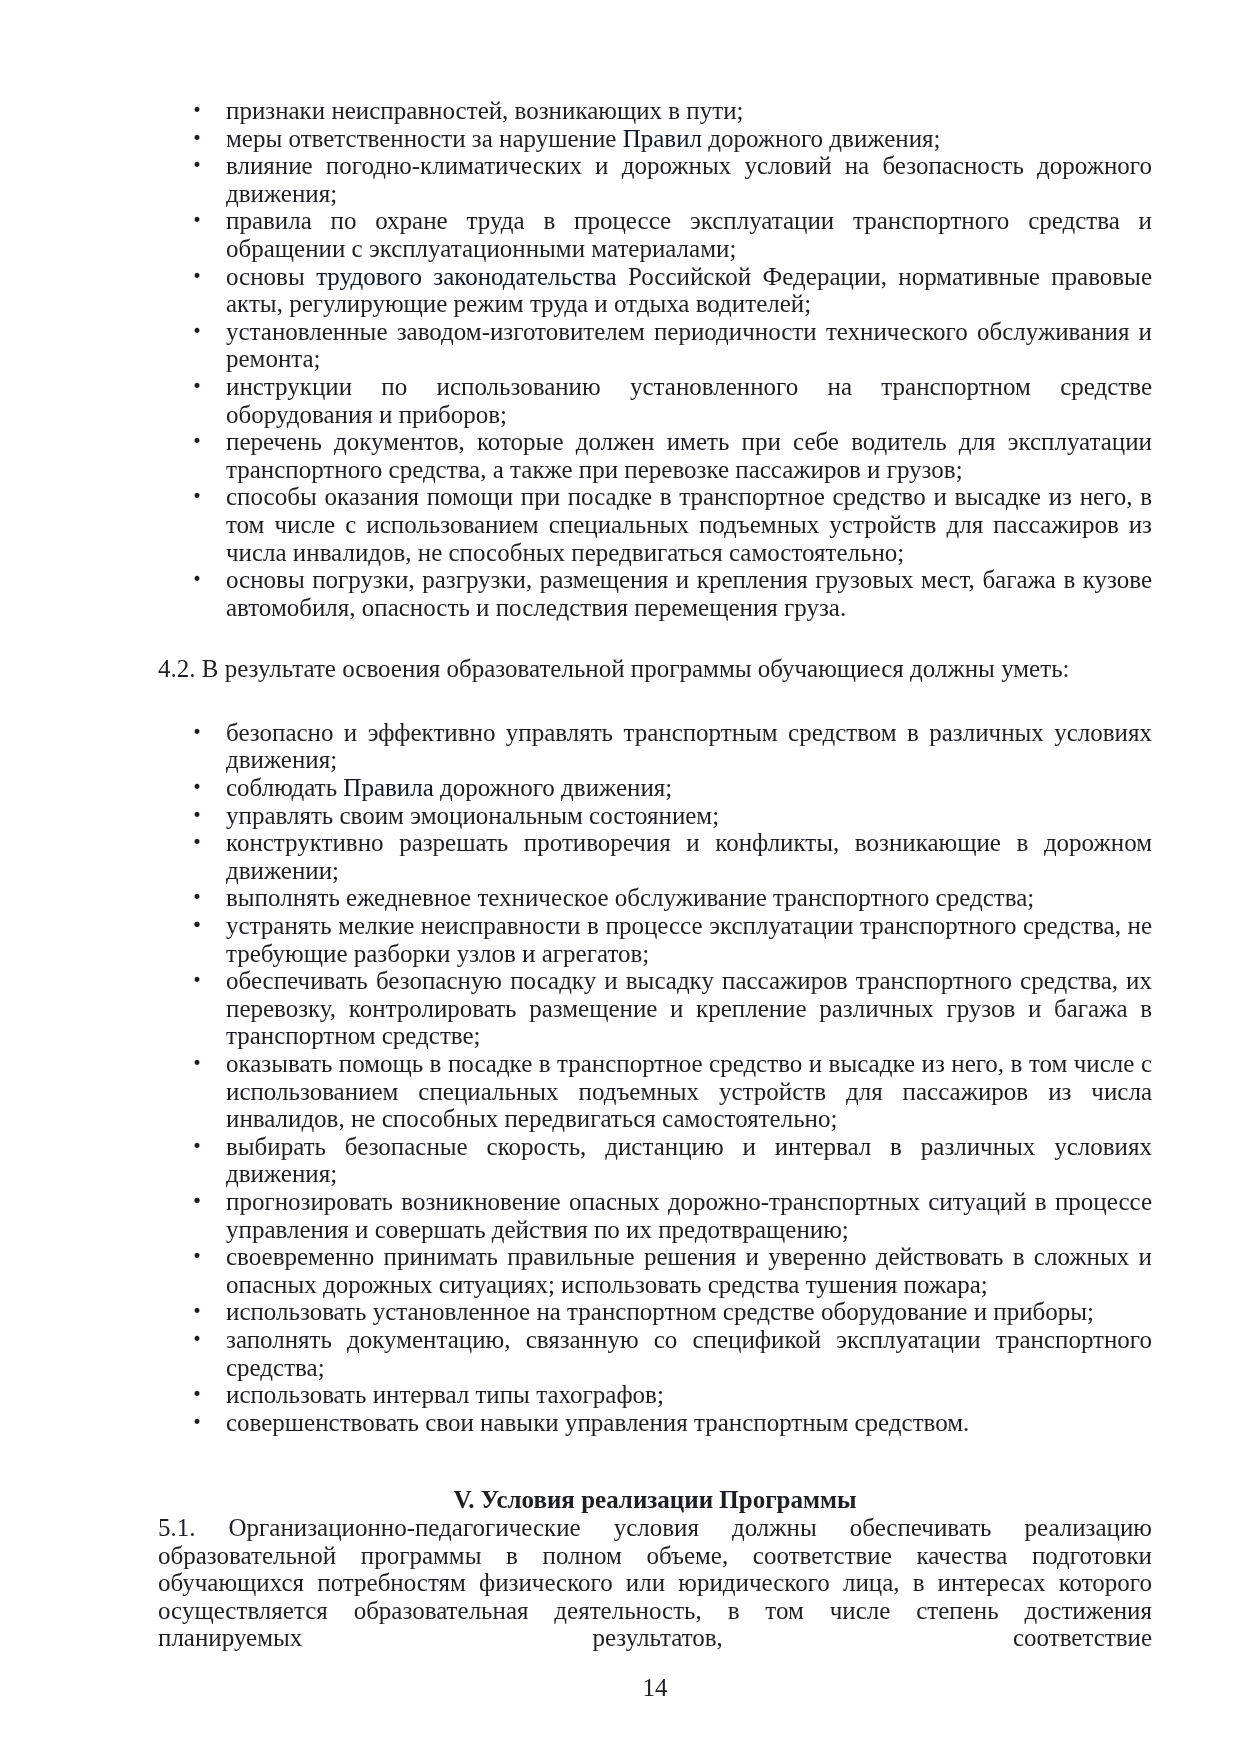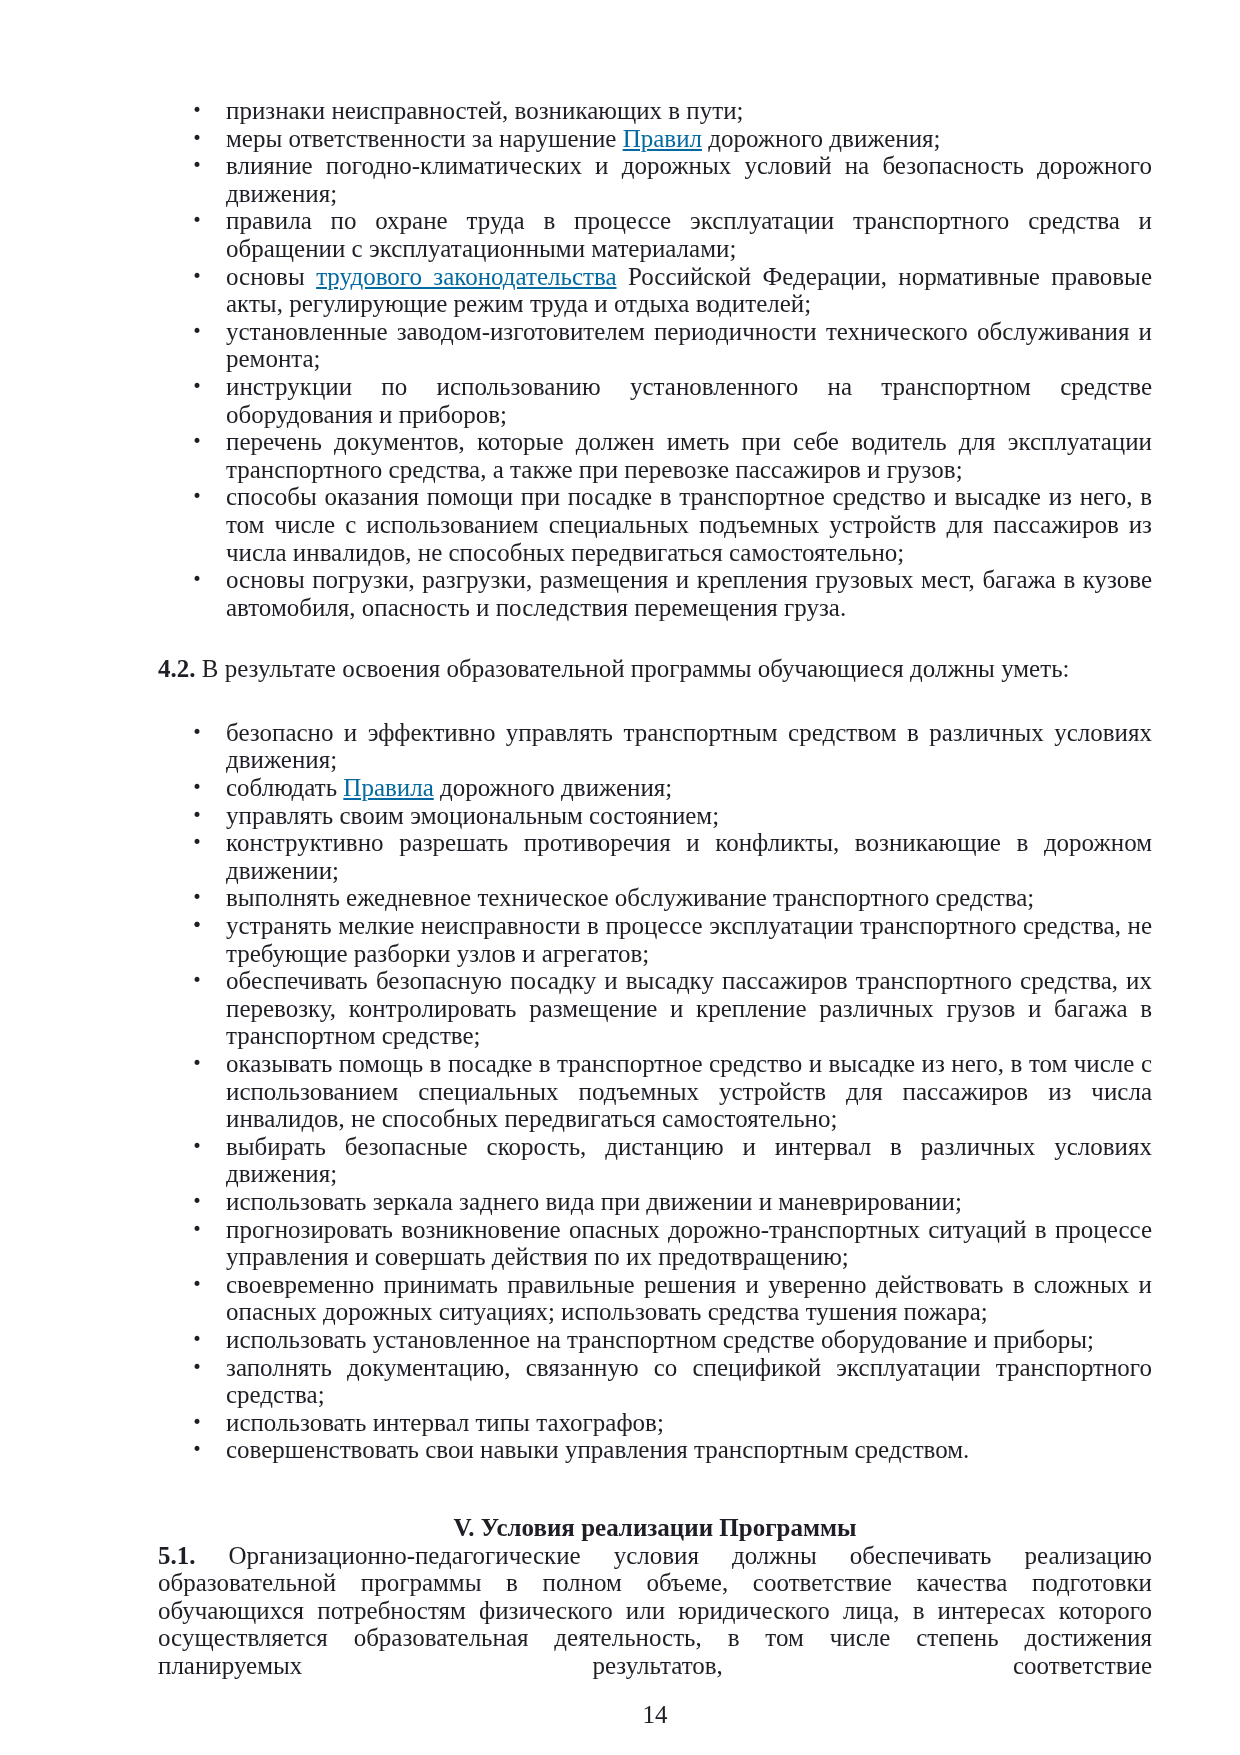--- a/index.html
+++ b/index.html
@@ -31,31 +31,30 @@
   }
   .bullet-marker {
     position: absolute;
     left: 34px;
     top: 0;
     font-family: "DejaVu Sans", sans-serif;
     font-size: 17px;
     line-height: 27.6px;
   }
   .doc-link {
-    color: #0369a1;
-    text-decoration: underline;
+    color: #0f172a;
     cursor: pointer;
   }
   .para {
     text-align: justify;
     margin: 0;
   }
   .para-42 { margin-top: 34px; margin-bottom: 36px; }
   .para-51 { text-align-last: justify; }
-  .bold { font-weight: bold; }
+  .bold { font-weight: normal; }
   .section-heading {
     margin-top: 50px;
     text-align: center;
     font-weight: bold;
   }
   .page-number {
     margin-top: 22px;
     text-align: center;
   }
 </style>
@@ -84,21 +83,21 @@
         <div class="bullet-item"><span class="bullet-marker">•</span><span>безопасно и эффективно управлять транспортным средством в различных условиях движения;</span></div>
         <div class="bullet-item"><span class="bullet-marker">•</span><span>соблюдать </span><a class="doc-link">Правила</a><span> дорожного движения;</span></div>
         <div class="bullet-item"><span class="bullet-marker">•</span><span>управлять своим эмоциональным состоянием;</span></div>
         <div class="bullet-item"><span class="bullet-marker">•</span><span>конструктивно разрешать противоречия и конфликты, возникающие в дорожном движении;</span></div>
         <div class="bullet-item"><span class="bullet-marker">•</span><span>выполнять ежедневное техническое обслуживание транспортного средства;</span></div>
         <div class="bullet-item"><span class="bullet-marker">•</span></div>
         <div class="bullet-item"><span class="bullet-marker">•</span><span>устранять мелкие неисправности в процессе эксплуатации транспортного средства, не требующие разборки узлов и агрегатов;</span></div>
         <div class="bullet-item"><span class="bullet-marker">•</span><span>обеспечивать безопасную посадку и высадку пассажиров транспортного средства, их перевозку, контролировать размещение и крепление различных грузов и багажа в транспортном средстве;</span></div>
         <div class="bullet-item"><span class="bullet-marker">•</span><span>оказывать помощь в посадке в транспортное средство и высадке из него, в том числе с использованием специальных подъемных устройств для пассажиров из числа инвалидов, не способных передвигаться самостоятельно;</span></div>
         <div class="bullet-item"><span class="bullet-marker">•</span><span>выбирать безопасные скорость, дистанцию и интервал в различных условиях движения;</span></div>
-        <div class="bullet-item"><span class="bullet-marker">•</span><span>использовать зеркала заднего вида при движении и маневрировании;</span></div>
+        <div class="bullet-item"><span class="bullet-marker">•</span></div>
         <div class="bullet-item"><span class="bullet-marker">•</span><span>прогнозировать возникновение опасных дорожно-транспортных ситуаций в процессе управления и совершать действия по их предотвращению;</span></div>
         <div class="bullet-item"><span class="bullet-marker">•</span><span>своевременно принимать правильные решения и уверенно действовать в сложных и опасных дорожных ситуациях; использовать средства тушения пожара;</span></div>
         <div class="bullet-item"><span class="bullet-marker">•</span><span>использовать установленное на транспортном средстве оборудование и приборы;</span></div>
         <div class="bullet-item"><span class="bullet-marker">•</span><span>заполнять документацию, связанную со спецификой эксплуатации транспортного средства;</span></div>
         <div class="bullet-item"><span class="bullet-marker">•</span><span>использовать интервал типы тахографов;</span></div>
         <div class="bullet-item"><span class="bullet-marker">•</span><span>совершенствовать свои навыки управления транспортным средством.</span></div>
       </div>
 
     <p class="para section-heading">V. Условия реализации Программы</p>
 

